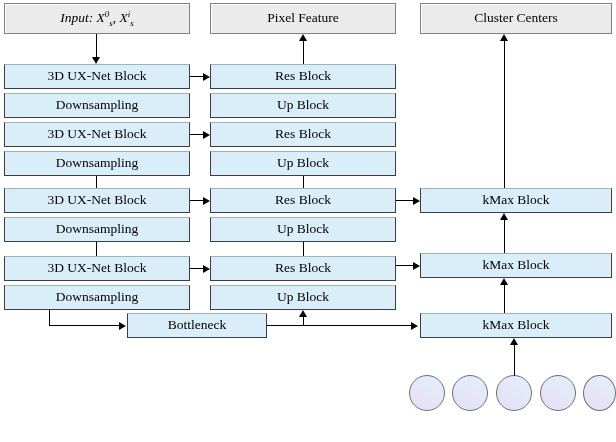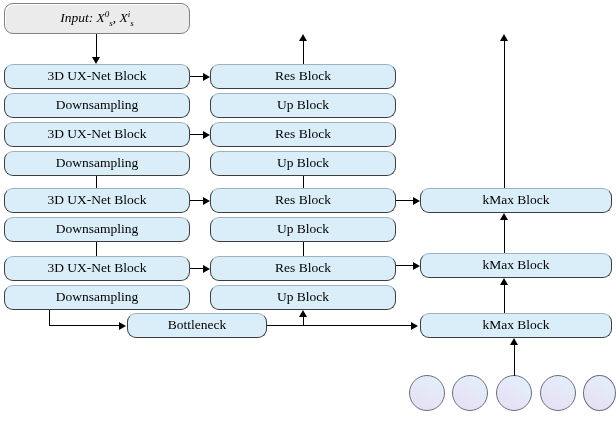--- a/index.html
+++ b/index.html
@@ -20,21 +20,20 @@
   .box {
     position: absolute;
     box-sizing: border-box;
     display: flex;
     align-items: center;
     justify-content: center;
     text-align: center;
     color: #000000;
     line-height: 1.05;
     white-space: nowrap;
-    border-radius: 9px;
   }
   .header-box {
     background: #ebebeb;
     border: 1px solid #808080;
     box-shadow: inset 1px 1px 0 #ffffff;
     font-size: 13.5px;
   }
   .proc-box {
     background: #d9eef8;
     border: 1px solid #3d3d3d;
@@ -104,21 +103,27 @@
 <div id="canvas">
 
   <div class="box header-box" style="left:4px; top:3px; width:186px; height:31px;">
     <span class="italic-label">
       <span>Input:</span>
       <span><span>X</span><span class="sup">0</span><span class="sub">s</span></span>,
       <span><span>X</span><span class="sup">i</span><span class="sub">s</span></span>
     </span>
   </div>
 
-
+  <div class="box header-box" style="left:210px; top:3px; width:186px; height:31px;">
+    <span>Pixel Feature</span>
+  </div>
+
+  <div class="box header-box" style="left:420px; top:3px; width:192px; height:31px;">
+    <span>Cluster Centers</span>
+  </div>
 
   <div class="box proc-box" style="left:4px; top:64px; width:186px; height:25px;">
     <span>3D UX-Net Block</span>
   </div>
   <div class="box proc-box" style="left:4px; top:93px; width:186px; height:25px;">
     <span>Downsampling</span>
   </div>
   <div class="box proc-box" style="left:4px; top:122px; width:186px; height:25px;">
     <span>3D UX-Net Block</span>
   </div>

